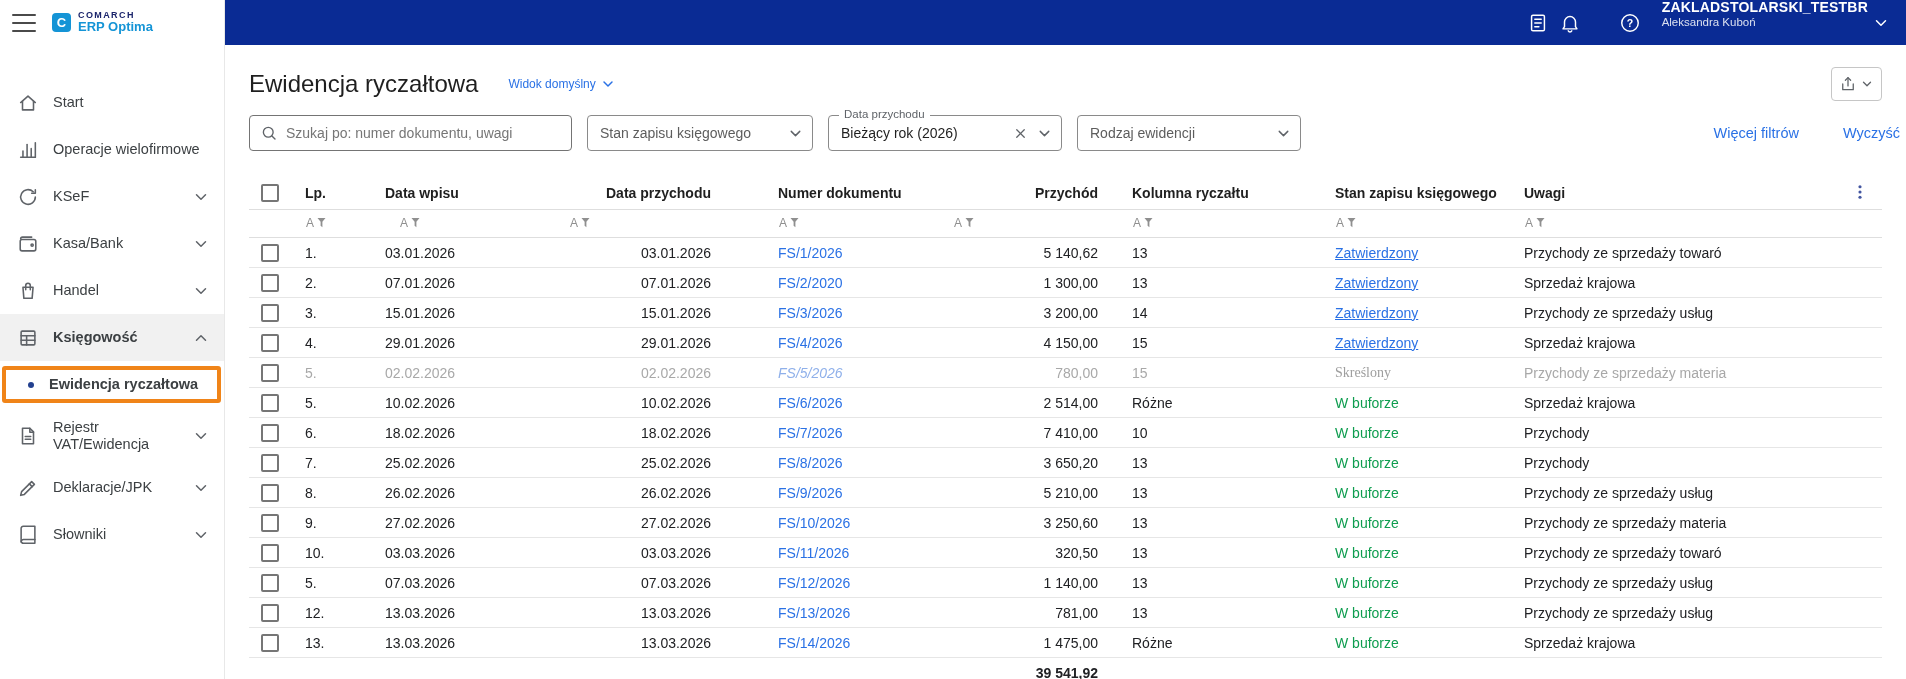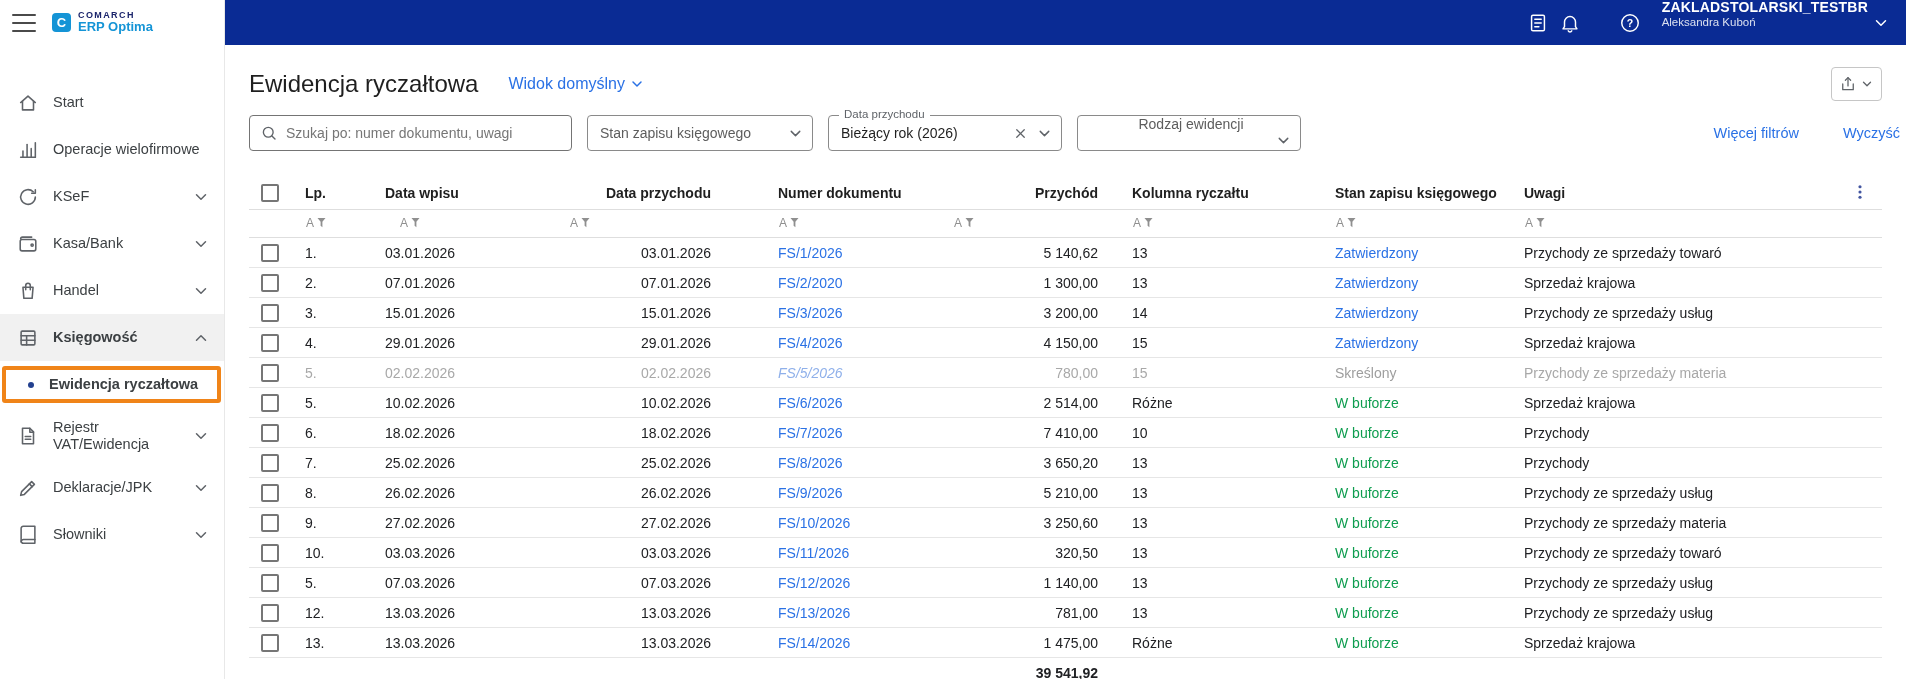--- a/index.html
+++ b/index.html
@@ -55,42 +55,42 @@
   .tb-gap { width: 28px; }
   .user { margin: 0 4px 16px 16px; line-height: 1.2; cursor: pointer; }
   .user-name { font-size: 14px; font-weight: 700; letter-spacing: .2px; }
   .user-sub { font-size: 11.5px; opacity: .85; }
   .user-chev { display: flex; cursor: pointer; }
 
   .content { flex: 1; padding: 0 24px; overflow: hidden; }
 
   .page-head { display: flex; align-items: center; margin-top: 20px; height: 38px; }
   .page-title { font-size: 24px; font-weight: 400; color: #1f1f1f; }
-  .view-select { display: flex; align-items: center; gap: 4px; color: var(--accent-blue, #2a71e5); font-size: 16px; margin-left: 30px; cursor: pointer; }
+  .view-select { display: flex; align-items: center; gap: 4px; color: var(--accent-blue, #2a71e5); font-size: 12px; margin-left: 30px; cursor: pointer; }
   .export-btn {
     margin-left: auto; height: 34px; padding: 0 7px; display: flex; align-items: center; gap: 3px;
     border: 1px solid #c6c6c6; border-radius: 4px; background: #fff; cursor: pointer; color: #5f6368;
   }
 
   .filters { display: flex; align-items: center; margin-top: 10px; height: 40px; margin-right: -18px; }
   .search-box {
     width: 323px; height: 36px; border: 1px solid #747474; border-radius: 4px;
     display: flex; align-items: center; padding: 0 10px; gap: 8px; background: #fff;
   }
   .search-box input { border: none; outline: none; flex: 1; font-size: 14px; color: #202124; font-family: "Liberation Sans", sans-serif; background: transparent; }
   .search-box input::placeholder { color: #767676; }
   .select-box {
     height: 36px; border: 1px solid #8a8a8a; border-radius: 4px; background: #fff;
     display: flex; align-items: center; padding: 0 8px 0 12px; margin-left: 15px;
     font-size: 14px; color: #5d5d5d; position: relative; cursor: pointer;
   }
   .select-box .chev { margin-left: auto; color: #5f6368; display: flex; }
   .select-box.w-stan { width: 226px; }
   .select-box.w-data { width: 234px; color: #1f1f1f; }
-  .select-box.w-rodzaj { width: 224px; flex-direction: column; }
+  .select-box.w-rodzaj { width: 224px; }
   .float-label {
     position: absolute; top: -8px; left: 10px; background: #fff; padding: 0 5px;
     font-size: 11.5px; color: #5f6368; line-height: 1.2;
   }
   .clear-x { color: #5f6368; margin-left: auto; margin-right: 8px; display: flex; cursor: pointer; }
   .select-box.w-data .chev { margin-left: 0; }
   .filter-links { margin-left: auto; display: flex; gap: 44px; font-size: 14.5px; color: var(--accent-blue, #2a71e5); }
   .filter-links span { cursor: pointer; }
 
   
@@ -118,23 +118,23 @@
   .grid-filterrow .cell { text-align: left; }
   .grid-filterrow .c-wpisu, .grid-filterrow .c-przychodu { padding-left: 14px; }
   .grid-filterrow .c-przychod { padding-left: 30px; }
   .filter-ico { display: inline-flex; cursor: pointer; }
 
   input[type="checkbox"] {
     appearance: none; -webkit-appearance: none; width: 18px; height: 18px;
     border: 2px solid #767676; border-radius: 2px; background: #fff; cursor: pointer; margin: 0;
   }
   .doclink { color: var(--accent-blue, #2a71e5); text-decoration: none; cursor: pointer; }
-  .stan-blue { color: var(--accent-blue, #2a71e5); }
+  .stan-blue { color: var(--accent-blue, #2a71e5); text-decoration: underline; }
   .stan-green { color: var(--status-green, #0e9d4f); }
-  .stan-gray { color: var(--status-gray, #9e9e9e); }
+  .stan-gray { color: var(--status-gray, #9e9e9e); font-family: Liberation Serif, serif; }
   .grid-row.dimmed .cell { color: #a8a8a8; }
   .grid-row.dimmed .doclink { color: #8fb0ea; font-style: italic; }
   .more-ico { display: inline-flex; cursor: pointer; }
 </style>
 </head>
 <body>
 
 <div class="app">
 
   <aside class="sidebar">

